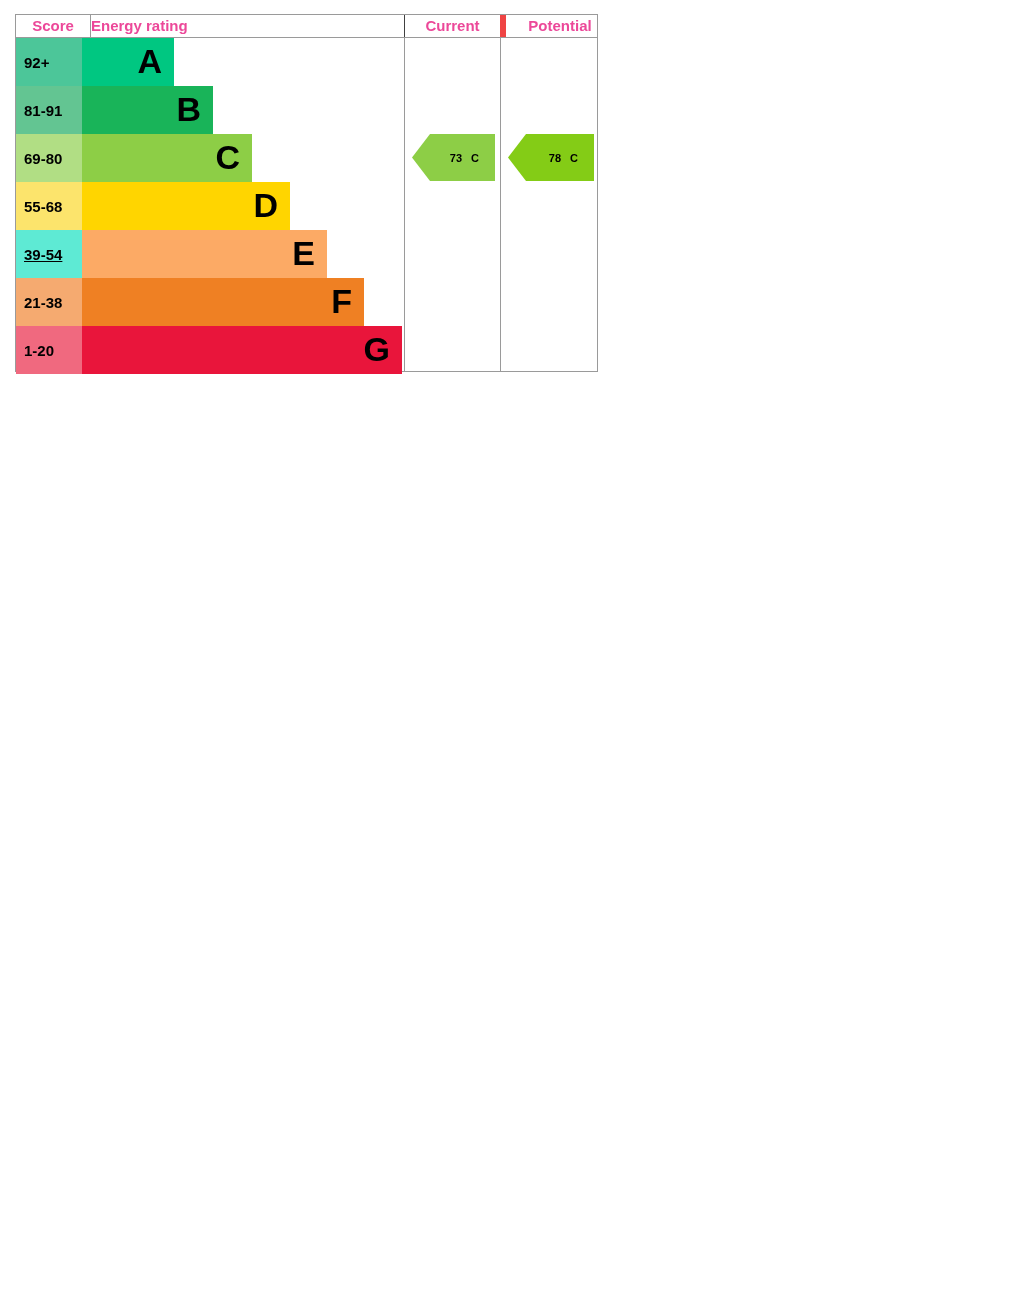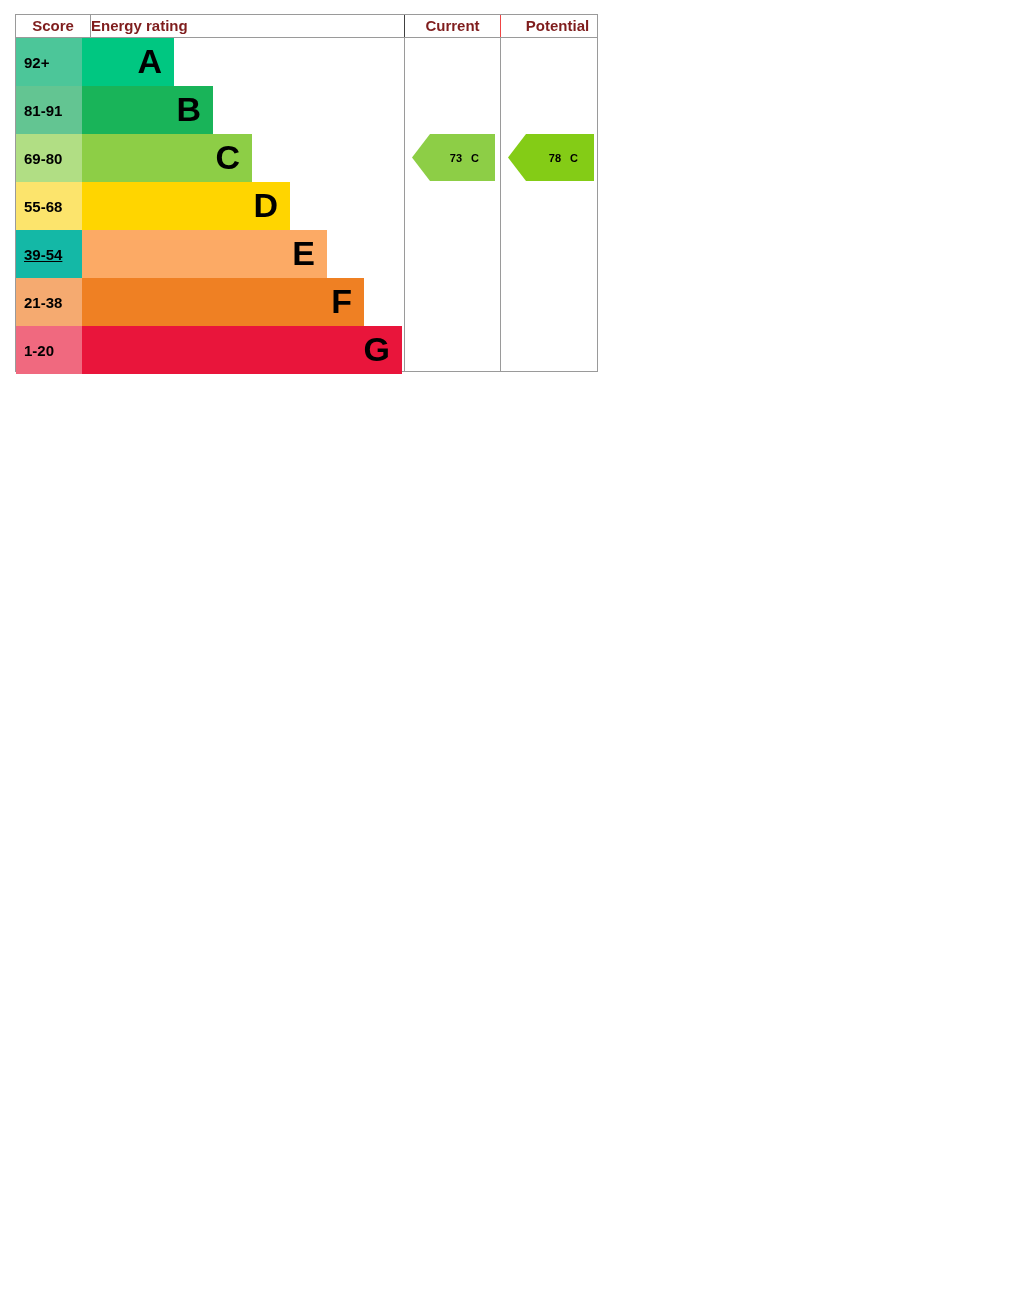--- a/index.html
+++ b/index.html
@@ -34,32 +34,32 @@
     box-sizing: border-box;
     border-bottom: 1px solid #9a9a9a;
   }
   .hdr-cell {
     position: absolute;
     top: 0;
     height: 22px;
     line-height: 22px;
     font-size: 15px;
     font-weight: bold;
-    color: #7f1d1d;
+    color: #ec4899;
     box-sizing: border-box;
     white-space: nowrap;
     overflow: hidden;
   }
   .hdr-score     { left: 0px;   width: 74px;  text-align: center; }
   .hdr-rating    { left: 74px;  width: 314px; text-align: left; 
                    border-left: 1px solid #9a9a9a; }
   .hdr-current   { left: 388px; width: 96px;  text-align: center;
                    border-left: 1px solid #404040; }
   .hdr-potential { left: 484px; width: 114px;  text-align: center;
-                   border-left: 1px solid #ef4444; }
+                   border-left: 6px solid #ef4444; }
 
   
   .bands {
     position: absolute;
     left: 0;
     top: 23px;
     width: 100%;
     height: 334px;
   }
   .band-row {
@@ -164,21 +164,21 @@
     </div>
 
     <div class="band-row" id="row-3" style="top:144px">
       <div class="score-cell" id="score-3" style="background: rgb(252, 228, 108);">55-68</div>
       <div class="band-bar" id="bar-3" style="background: rgb(255, 213, 0); width: 208px;">
         <span class="band-letter">D</span>
       </div>
     </div>
 
     <div class="band-row" id="row-4" style="top:192px">
-      <div class="score-cell" id="score-4" style="background: #14b8a6; text-decoration: underline;">39-54</div>
+      <div class="score-cell" id="score-4" style="background: #5eead4; text-decoration: underline;">39-54</div>
       <div class="band-bar" id="bar-4" style="background: rgb(252, 170, 101); width: 245px;">
         <span class="band-letter">E</span>
       </div>
     </div>
 
     <div class="band-row" id="row-5" style="top:240px">
       <div class="score-cell" id="score-5" style="background: rgb(245, 170, 112);">21-38</div>
       <div class="band-bar" id="bar-5" style="background: rgb(239, 128, 35); width: 282px;">
         <span class="band-letter">F</span>
       </div>

